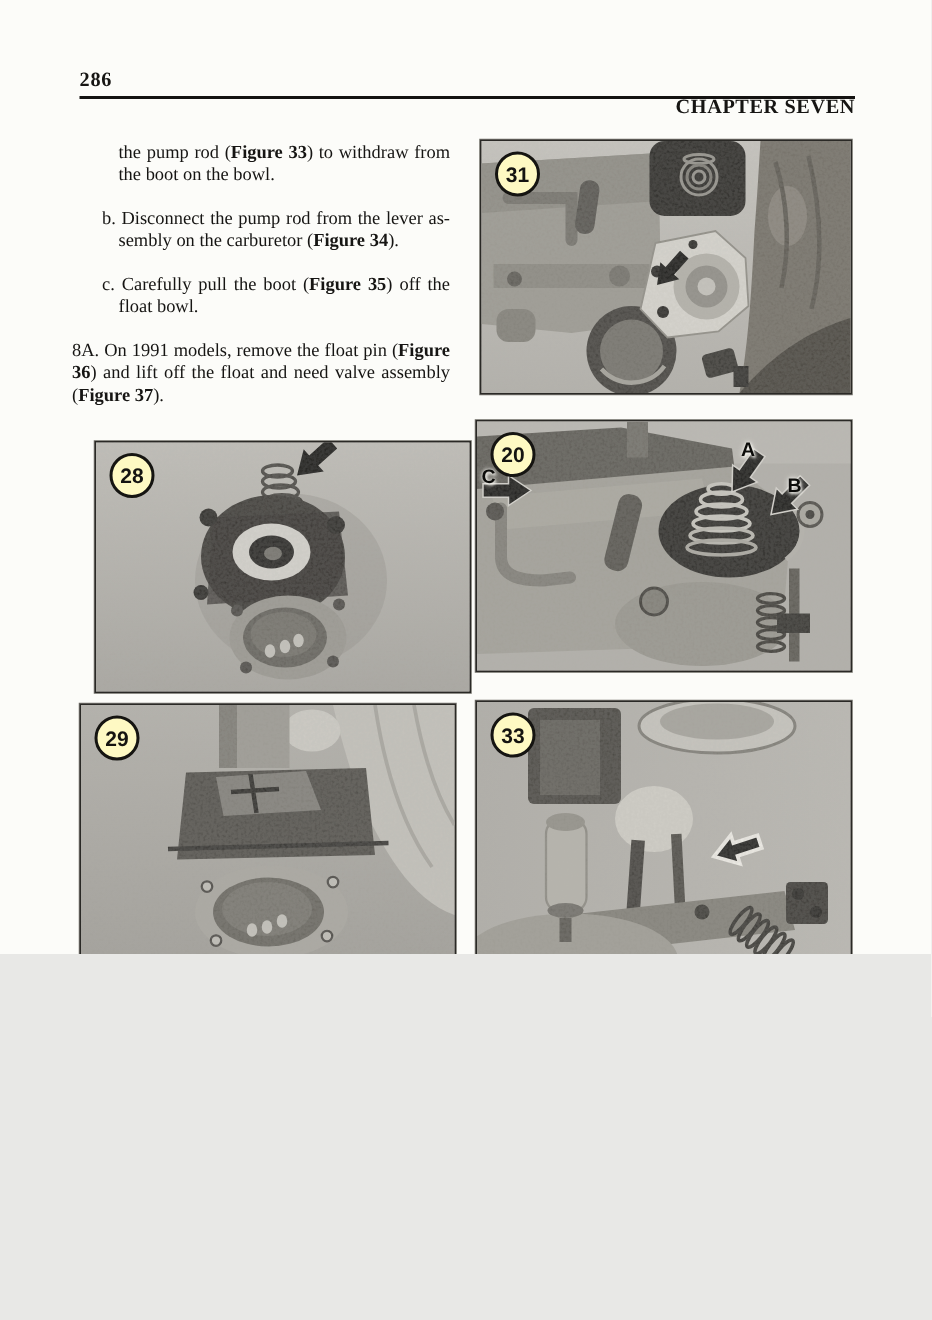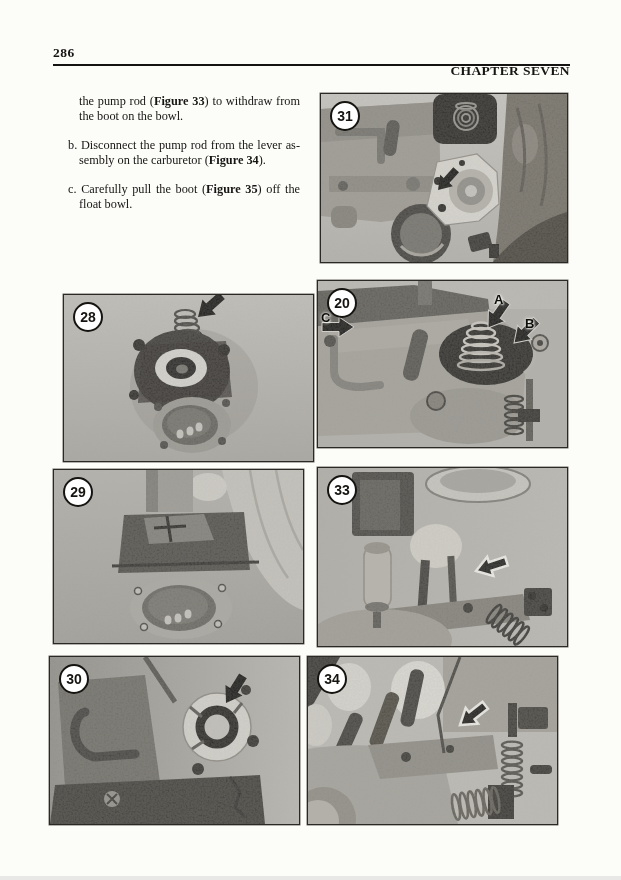--- a/index.html
+++ b/index.html
@@ -1,16 +1,16 @@
 <!DOCTYPE html>
 <html><head>
 <meta charset="utf-8">
 <style>
   html,body{margin:0;padding:0;background:#e8e8e6;}
-  .page{position:relative;width:621px;height:876px;background:#fcfcf9;margin:0 auto;
+  .page{position:relative;width:621px;height:636px;background:#fcfcf9;margin:0 auto;
         font-family:"Liberation Serif",serif;color:#161513;overflow:hidden;}
   
   .page-number{position:absolute;left:53px;top:45px;font-size:13.5px;font-weight:700;letter-spacing:.5px;}
   .chapter-title{position:absolute;right:51px;top:45px;font-size:13.5px;font-weight:700;letter-spacing:.4px;margin-top:18px;}
   .header-rule{position:absolute;left:53px;top:64px;width:517px;height:2px;background:#141312;}
   
   .text-col{position:absolute;left:48px;top:94px;width:252px;font-size:12.3px;line-height:15px;
             text-align:justify;}
   .text-col p{margin:0 0 14px 0;}
   .p-cont{margin-left:31px !important;}
@@ -21,38 +21,39 @@
          box-shadow:0 0 0 .5px #6b6963;}
   .photo svg{display:block;width:100%;height:100%;}
   #fig31{left:320px;top:93px;width:248px;height:170px;}
   #fig28{left:49px;top:280px;width:251px;height:168px;}
   #fig32{left:317px;top:280px;width:251px;height:168px;}
   #fig29{left:49px;top:465px;width:251px;height:175px;}
   #fig33{left:317px;top:467px;width:251px;height:180px;}
   #fig30{left:49px;top:656px;width:251px;height:169px;text-decoration:underline;}
   #fig34{left:307px;top:656px;width:251px;height:169px;text-decoration:underline;}
   .badge{position:absolute;left:9px;top:7px;width:26px;height:26px;border:2.2px solid #151411;
-         border-radius:50%;background:#ffffff;color:#151411;font:700 14px/26px "Liberation Sans",sans-serif;
+         border-radius:50%;background:#fef9c3;color:#151411;font:700 14px/26px "Liberation Sans",sans-serif;
          text-align:center;}
   .callout{position:absolute;font:700 13px "Liberation Sans",sans-serif;color:#0c0c0a;
            text-shadow:0 0 2px rgba(247,246,240,.95),0 0 4px rgba(247,246,240,.85),1px 1px 2px rgba(247,246,240,.9);}
 </style>
 </head>
 <body>
 
 <div class="page">
 
   <span class="page-number">286</span>
   <span class="chapter-title">CHAPTER SEVEN</span>
   <div class="header-rule"></div>
 
   <div class="text-col">
     <p class="p-cont"><span class="seg">the pump rod (</span><span class="seg seg-b">Figure 33</span><span class="seg">) to withdraw from the boot on the bowl.</span></p>
     <p class="p-item"><span class="seg">b. Disconnect the pump rod from the lever as­sembly on the carburetor (</span><span class="seg seg-b">Figure 34</span><span class="seg">).</span></p>
     <p class="p-item"><span class="seg">c. Carefully pull the boot (</span><span class="seg seg-b">Figure 35</span><span class="seg">) off the float bowl.</span></p>
+    <p><span class="seg">8A. On 1991 models, remove the float pin (</span><span class="seg seg-b">Figure 36</span><span class="seg">) and lift off the float and need valve assembly (</span><span class="seg seg-b">Figure 37</span><span class="seg">).</span></p>
   </div>
 
   <figure class="photo" id="fig31" style="margin:0">
     <svg viewBox="0 0 246 168" preserveAspectRatio="none">
       <defs>
         <linearGradient id="bg31" x1="0" y1="0" x2="0" y2="1">
           <stop offset="0" stop-color="#c9c7c1"></stop>
             <stop offset="1" stop-color="#b3b1ab"></stop>
         </linearGradient>
         <path id="ar31" d="M0,0 L15,-10 L15,-4.5 L32,-4.5 L32,4.5 L15,4.5 L15,10 Z"></path>

